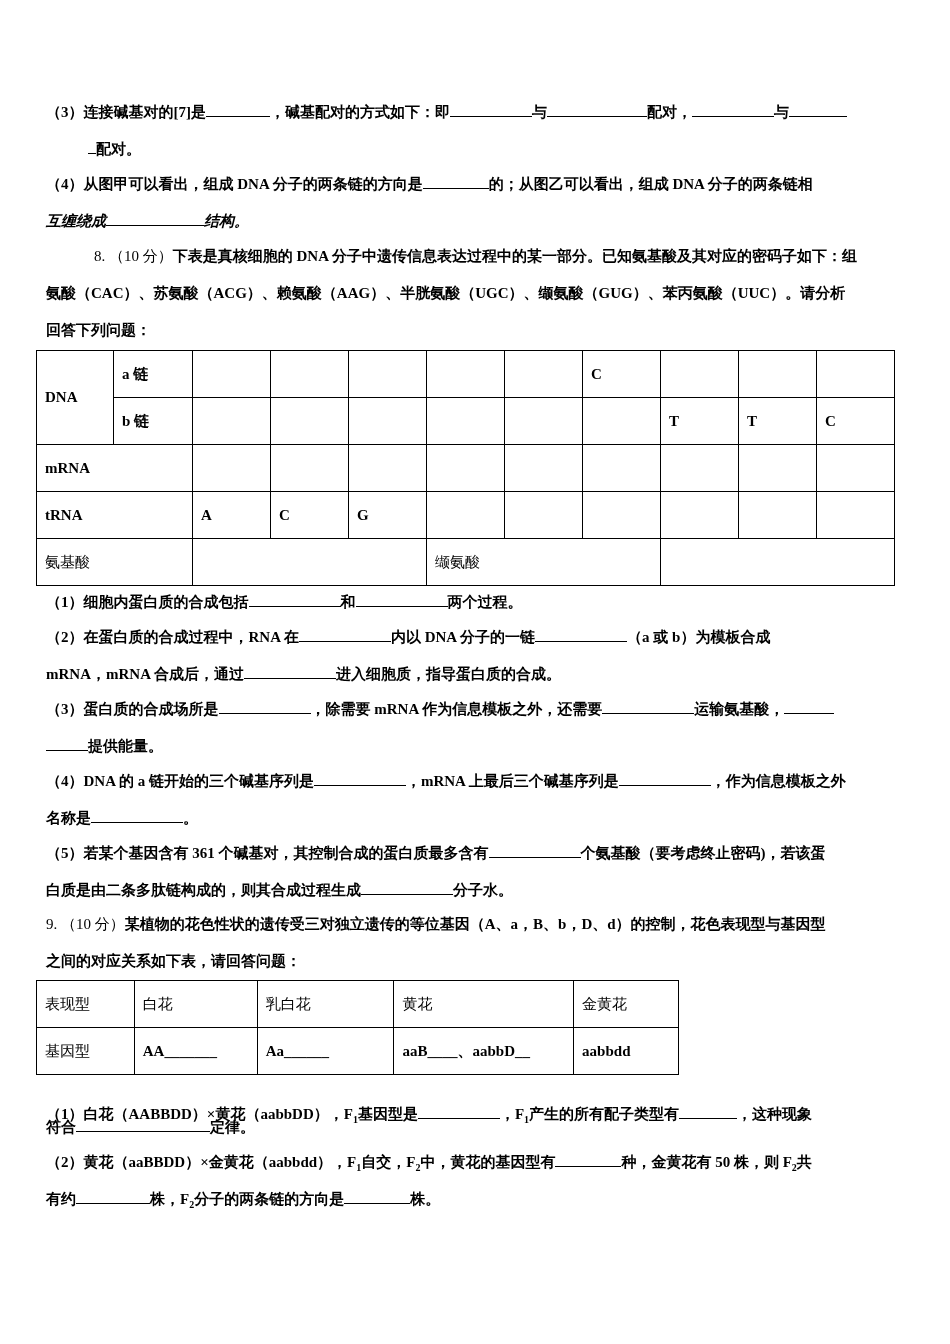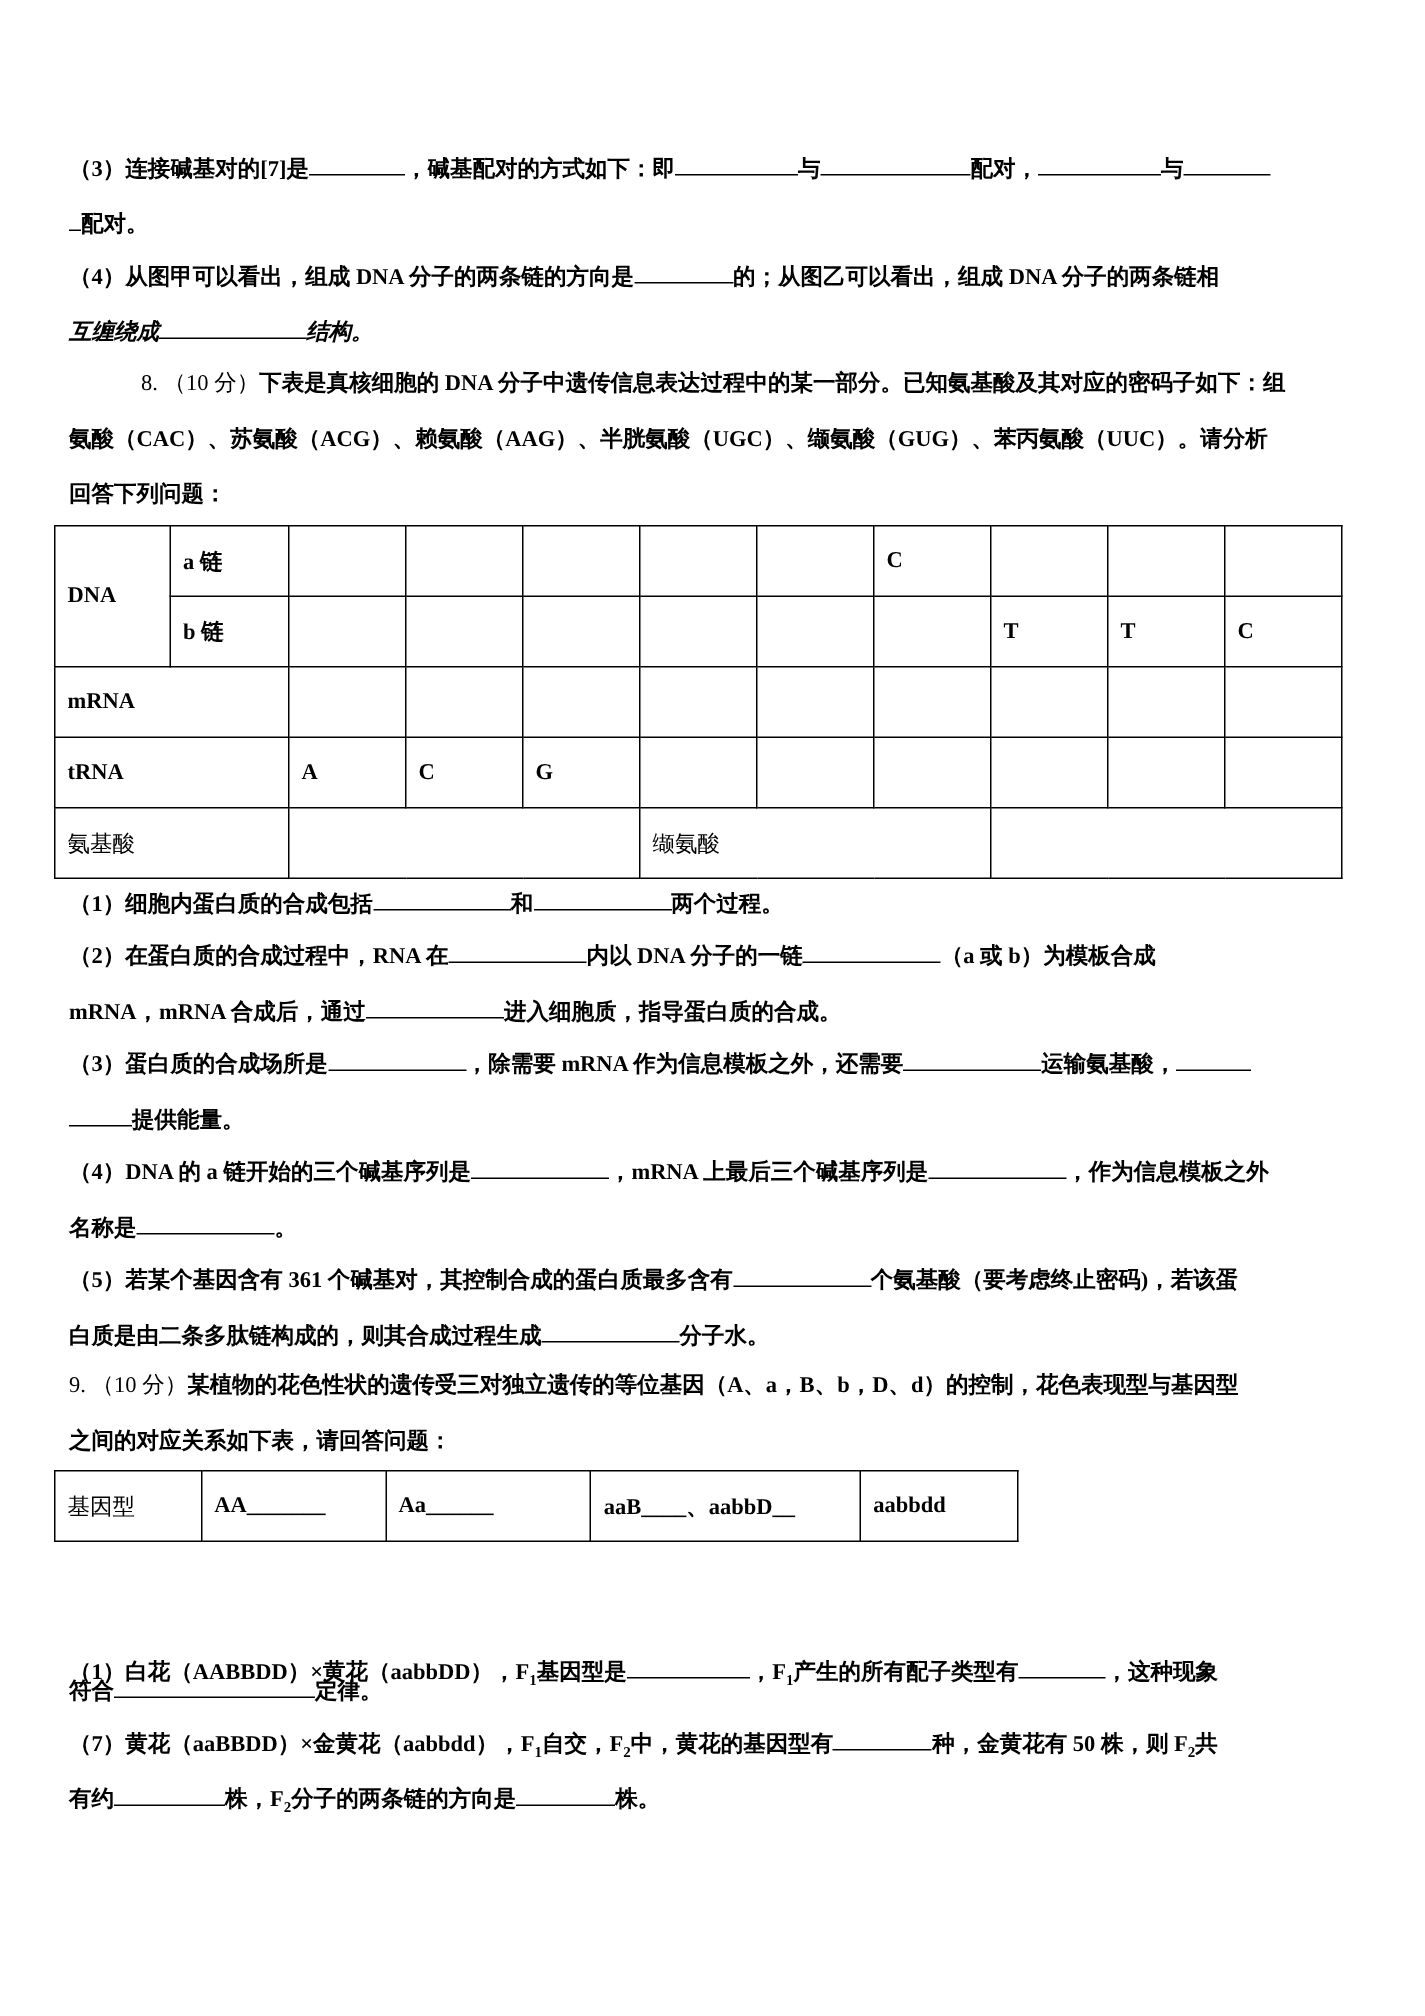--- a/index.html
+++ b/index.html
@@ -17,21 +17,21 @@
   #table-flower td { height: 46px; }
   .normal { font-weight: normal; }
   sub { font-size: 10px; }
 </style>
 </head>
 <body>
 
 <div class="line" style="top:102px;">
   <span>（3）连接碱基对的[7]是</span><span class="blank" style="width:64px"></span><span>，碱基配对的方式如下：即</span><span class="blank" style="width:82px"></span><span>与</span><span class="blank" style="width:100px"></span><span>配对，</span><span class="blank" style="width:82px"></span><span>与</span><span class="blank" style="width:58px"></span>
 </div>
-<div class="line" style="top:139px;">
+<div class="line" style="top:139px;margin-left:42px;">
   <span class="blank" style="width:8px"></span><span>配对。</span>
 </div>
 <div class="line" style="top:174px;">
   <span>（4）从图甲可以看出，组成 DNA 分子的两条链的方向是</span><span class="blank" style="width:66px"></span><span>的；从图乙可以看出，组成 DNA 分子的两条链相</span>
 </div>
 <div class="line" style="top:211px;font-style:italic;">
   <span>互缠绕成</span><span class="blank" style="width:98px"></span><span>结构。</span>
 </div>
 
 <div class="line" style="top:246px;margin-left:48px;">
@@ -156,34 +156,41 @@
 
 <table class="grid" id="table-flower">
   <colgroup>
     <col style="width:98px">
       <col style="width:123px">
       <col style="width:137px">
       <col style="width:180px">
       <col style="width:105px">
   </colgroup>
   <tbody>
+      <tr>
+    <td class="normal">表现型</td>
+    <td class="normal">白花</td>
+    <td class="normal">乳白花</td>
+    <td class="normal">黄花</td>
+    <td class="normal">金黄花</td>
+  </tr>
   <tr>
     <td class="normal">基因型</td>
     <td>AA_______</td>
     <td>Aa______</td>
     <td>aaB____、aabbD__</td>
     <td>aabbdd</td>
   </tr>
 </tbody>
   </table>
 
 <div class="line" style="top:1104px;">
   <span>（1）白花（AABBDD）×黄花（aabbDD），F</span><sub>1</sub><span>基因型是</span><span class="blank" style="width:82px"></span><span>，F</span><sub>1</sub><span>产生的所有配子类型有</span><span class="blank" style="width:58px"></span><span>，这种现象</span>
 </div>
 <div class="line" style="top:1117px;text-align:center;">
   <span>符合</span><span class="blank" style="width:134px"></span><span>定律。</span>
 </div>
 <div class="line" style="top:1152px;">
-  <span>（7）黄花（aaBBDD）×金黄花（aabbdd），F</span><sub>1</sub><span>自交，F</span><sub>2</sub><span>中，黄花的基因型有</span><span class="blank" style="width:66px"></span><span>种，金黄花有 50 株，则 F</span><sub>2</sub><span>共</span>
+  <span>（2）黄花（aaBBDD）×金黄花（aabbdd），F</span><sub>1</sub><span>自交，F</span><sub>2</sub><span>中，黄花的基因型有</span><span class="blank" style="width:66px"></span><span>种，金黄花有 50 株，则 F</span><sub>2</sub><span>共</span>
 </div>
 <div class="line" style="top:1189px;">
   <span>有约</span><span class="blank" style="width:74px"></span><span>株，F</span><sub>2</sub><span>分子的两条链的方向是</span><span class="blank" style="width:66px"></span><span>株。</span>
 </div>
 
 </body></html>

